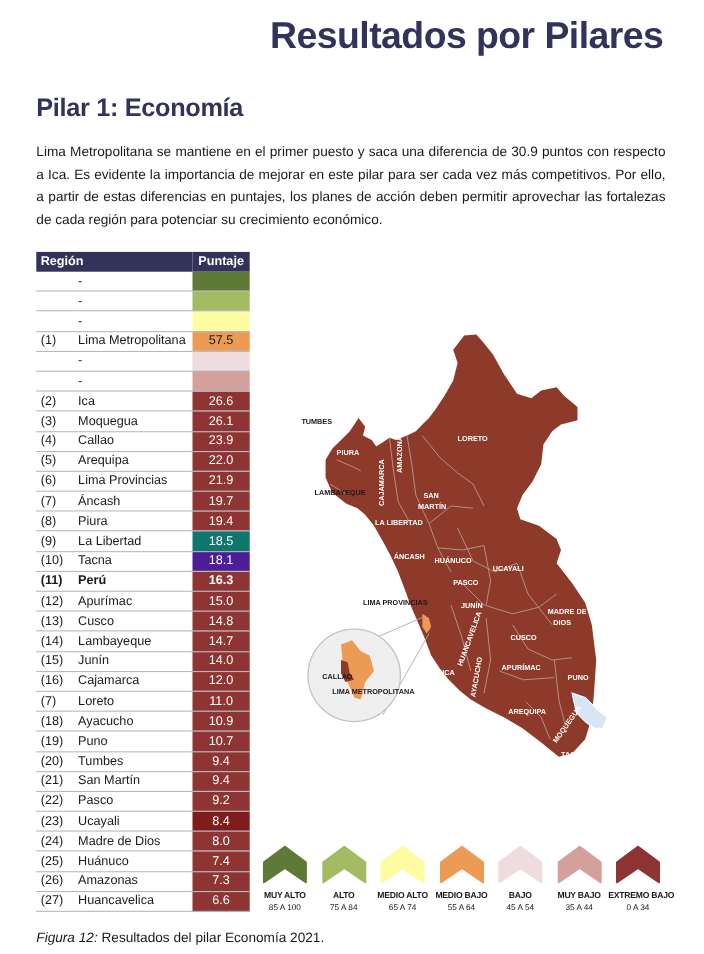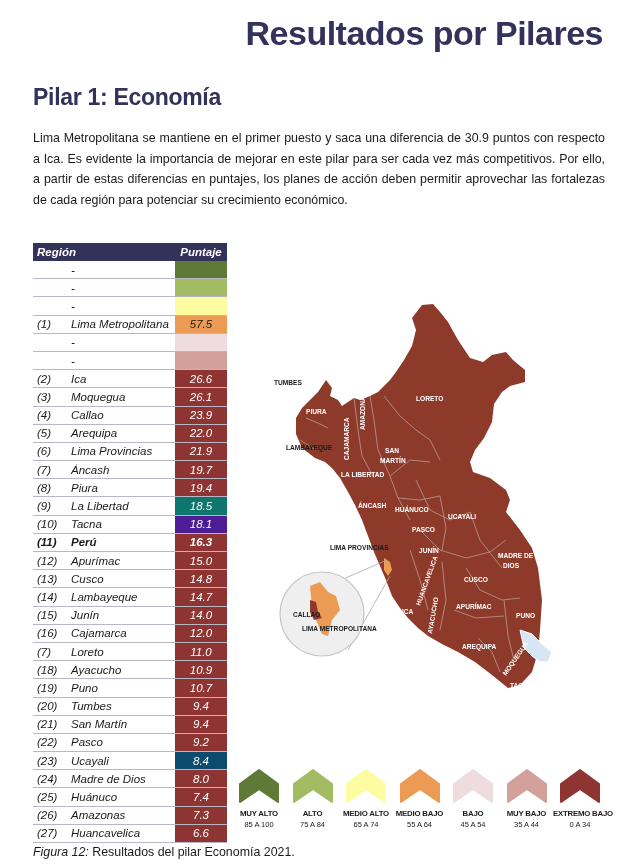--- a/index.html
+++ b/index.html
@@ -1,20 +1,20 @@
 <!DOCTYPE html>
 <html><head>
 <meta charset="utf-8">
 <style>
   html,body{margin:0;padding:0;background:#ffffff;}
   body{width:640px;height:867px;position:relative;overflow:hidden;font-family:"Liberation Sans",sans-serif;color:#1a1a1a;}
   .title{position:absolute;right:37px;top:14px;font-size:34px;font-weight:bold;color:#33325a;letter-spacing:-0.5px;white-space:nowrap;}
   .subtitle{position:absolute;left:33px;top:84px;font-size:23px;font-weight:bold;color:#33325a;letter-spacing:-0.3px;}
   .para{position:absolute;left:33px;top:128px;width:572px;font-size:12.4px;line-height:20.5px;text-align:justify;color:#1a1a1a;}
-  table.rank{position:absolute;left:33px;top:243px;width:194px;border-collapse:collapse;font-size:11.5px;font-style:italic;}
+  table.rank{position:absolute;left:33px;top:229px;width:194px;border-collapse:collapse;font-size:11.5px;}
   table.rank th{background:#33325a;color:#fff;font-weight:bold;height:18px;padding:0 4px;text-align:left;font-size:11.5px;}
   table.rank th.score-h{text-align:center;width:44px;}
   table.rank td{height:17.2px;padding:0;border-bottom:1px solid #b8b8c4;white-space:nowrap;}
   td.pos{width:34px;padding-left:4px !important;}
   td.name{}
   td.score{width:52px;text-align:center;color:#fff;border-bottom:1px solid #b8b8c4;}
   tr.bold td{font-weight:bold;}
   .map{position:absolute;left:270px;top:300px;width:300px;height:400px;}
   .legend{position:absolute;left:232px;top:768px;width:380px;height:70px;}
   .leg-item{position:absolute;top:0;width:54px;text-align:center;}
@@ -171,21 +171,21 @@
         <td class="score" style="background: rgb(142, 53, 51);">9.4</td>
       </tr>
       <tr>
         <td class="pos">(22)</td>
         <td class="name">Pasco</td>
         <td class="score" style="background: rgb(142, 53, 51);">9.2</td>
       </tr>
       <tr>
         <td class="pos">(23)</td>
         <td class="name">Ucayali</td>
-        <td class="score" style="background: #0c4a6e;">8.4</td>
+        <td class="score" style="background: #7f1d1d;">8.4</td>
       </tr>
       <tr>
         <td class="pos">(24)</td>
         <td class="name">Madre de Dios</td>
         <td class="score" style="background: rgb(142, 53, 51);">8.0</td>
       </tr>
       <tr>
         <td class="pos">(25)</td>
         <td class="name">Huánuco</td>
         <td class="score" style="background: rgb(142, 53, 51);">7.4</td>

